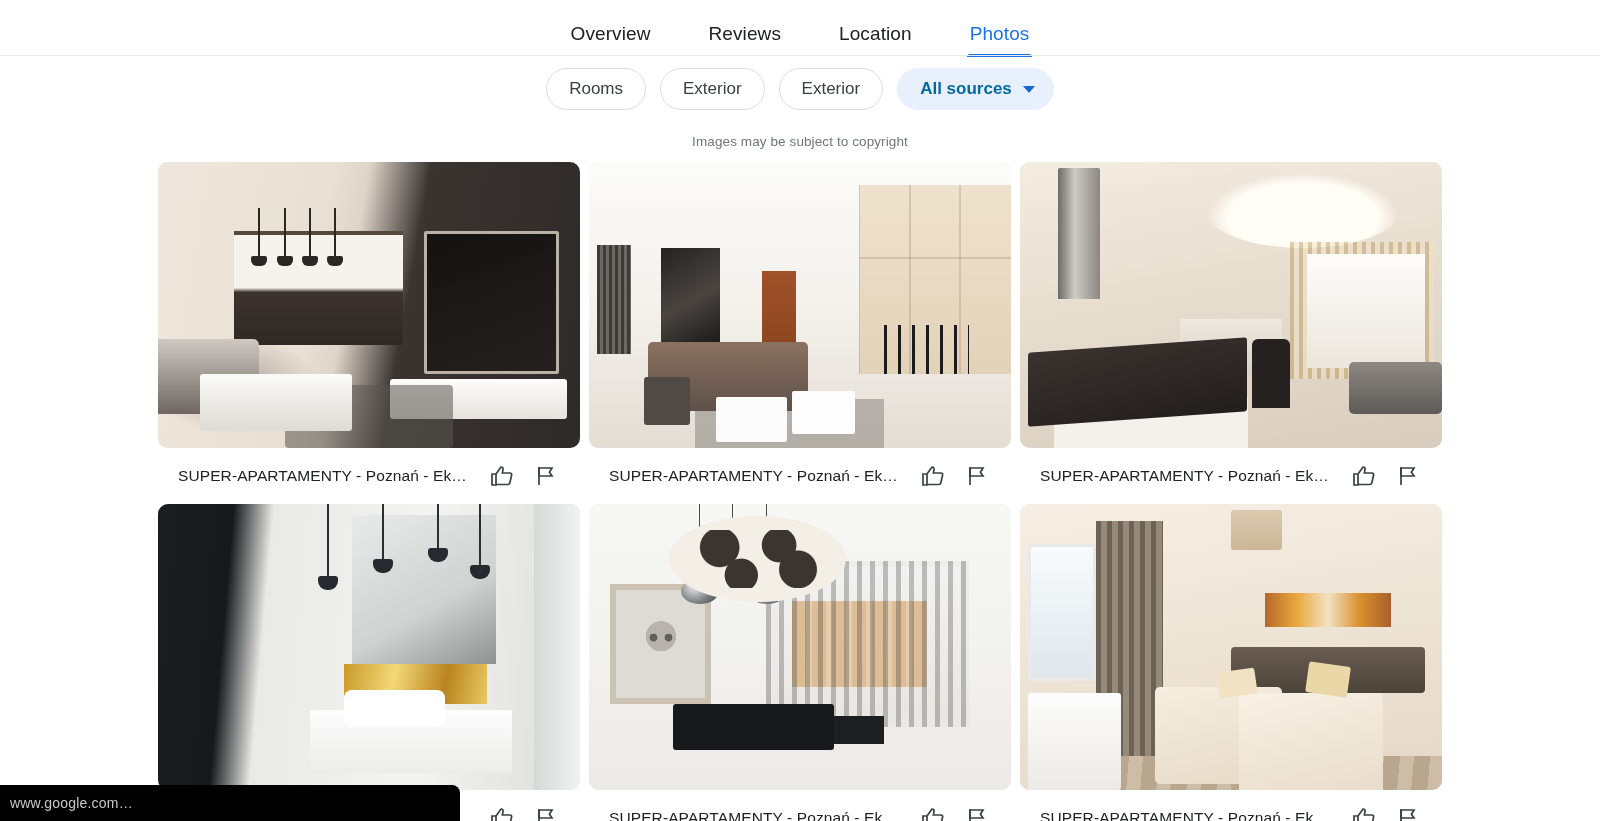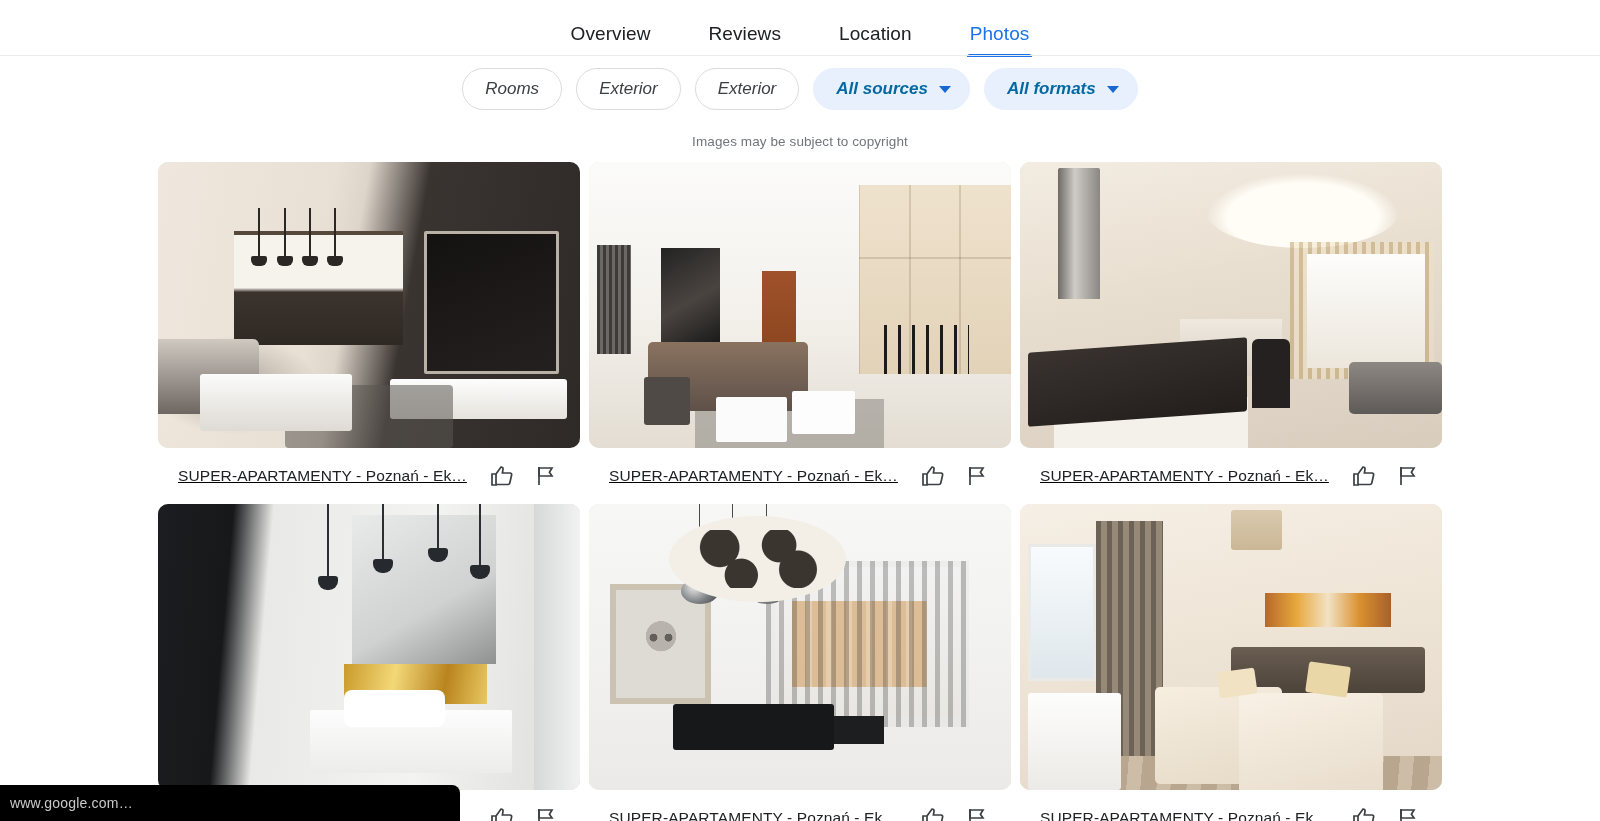--- a/index.html
+++ b/index.html
@@ -54,21 +54,20 @@
   }
 
   
   .chiprow {
     display: flex;
     align-items: center;
     justify-content: center;
     gap: 14px;
     margin-top: 10px;
     height: 46px;
-    font-style: italic;
   }
   .chip {
     display: inline-flex;
     align-items: center;
     gap: 9px;
     height: 42px;
     padding: 0 22px;
     border-radius: 21px;
     border: 1px solid #dadce0;
     background: #ffffff;
@@ -104,21 +103,21 @@
 
   
   .grid {
     margin: 13px auto 0 auto;
     width: 1284px;
     display: grid;
     grid-template-columns: repeat(3, 422px);
     column-gap: 9px;
     row-gap: 0;
   }
-  .cell { width: 422px; text-decoration: underline; }
+  .cell { width: 422px; }
   .photo {
     width: 422px;
     height: 286px;
     border-radius: 10px;
     overflow: hidden;
     position: relative;
     cursor: pointer;
     background: #e8e4df;
   }
   .photo .scene { position: absolute; inset: 0; }
@@ -265,24 +264,20 @@
   <div class="chip">
     <span>Exterior</span>
   </div>
   <div class="chip">
     <span>Exterior</span>
   </div>
   <div class="chip selected">
     <span>All sources</span>
     <span class="caret"></span>
   </div>
-  <div class="chip selected">
-    <span>All formats</span>
-    <span class="caret"></span>
-  </div>
 </div>
 
 <div class="copyright">Images may be subject to copyright</div>
 
 <div class="grid">
 
   <div class="cell">
     <div class="photo">
       <div class="scene sc1">
         <div class="kit"></div>

